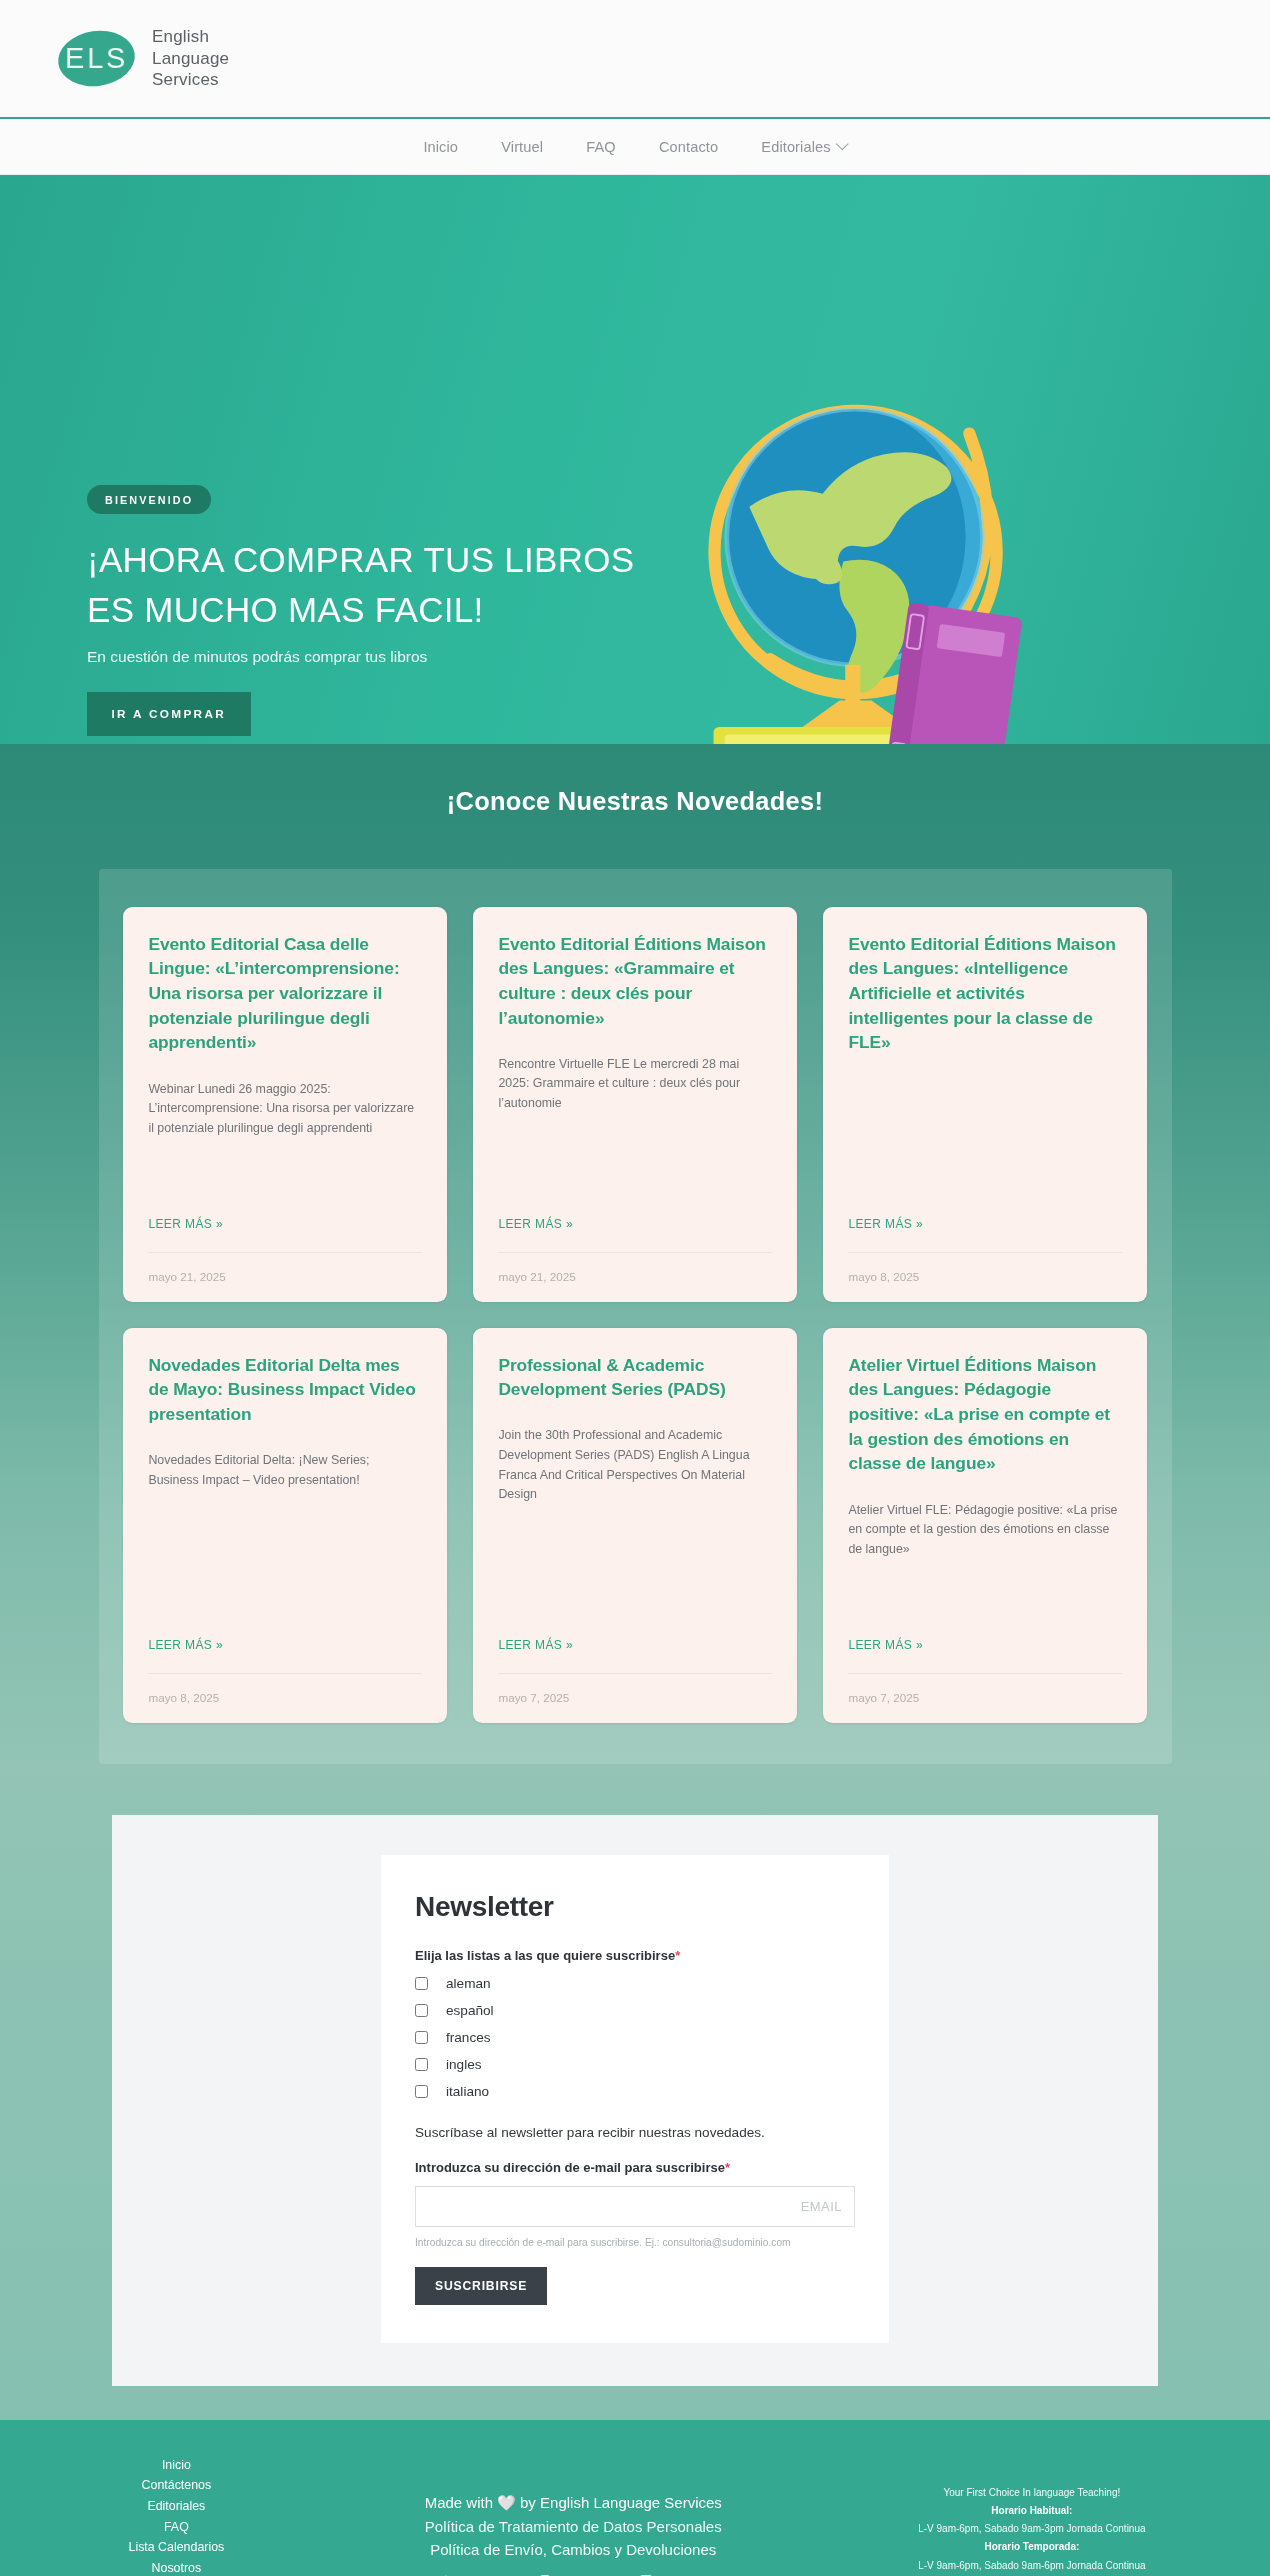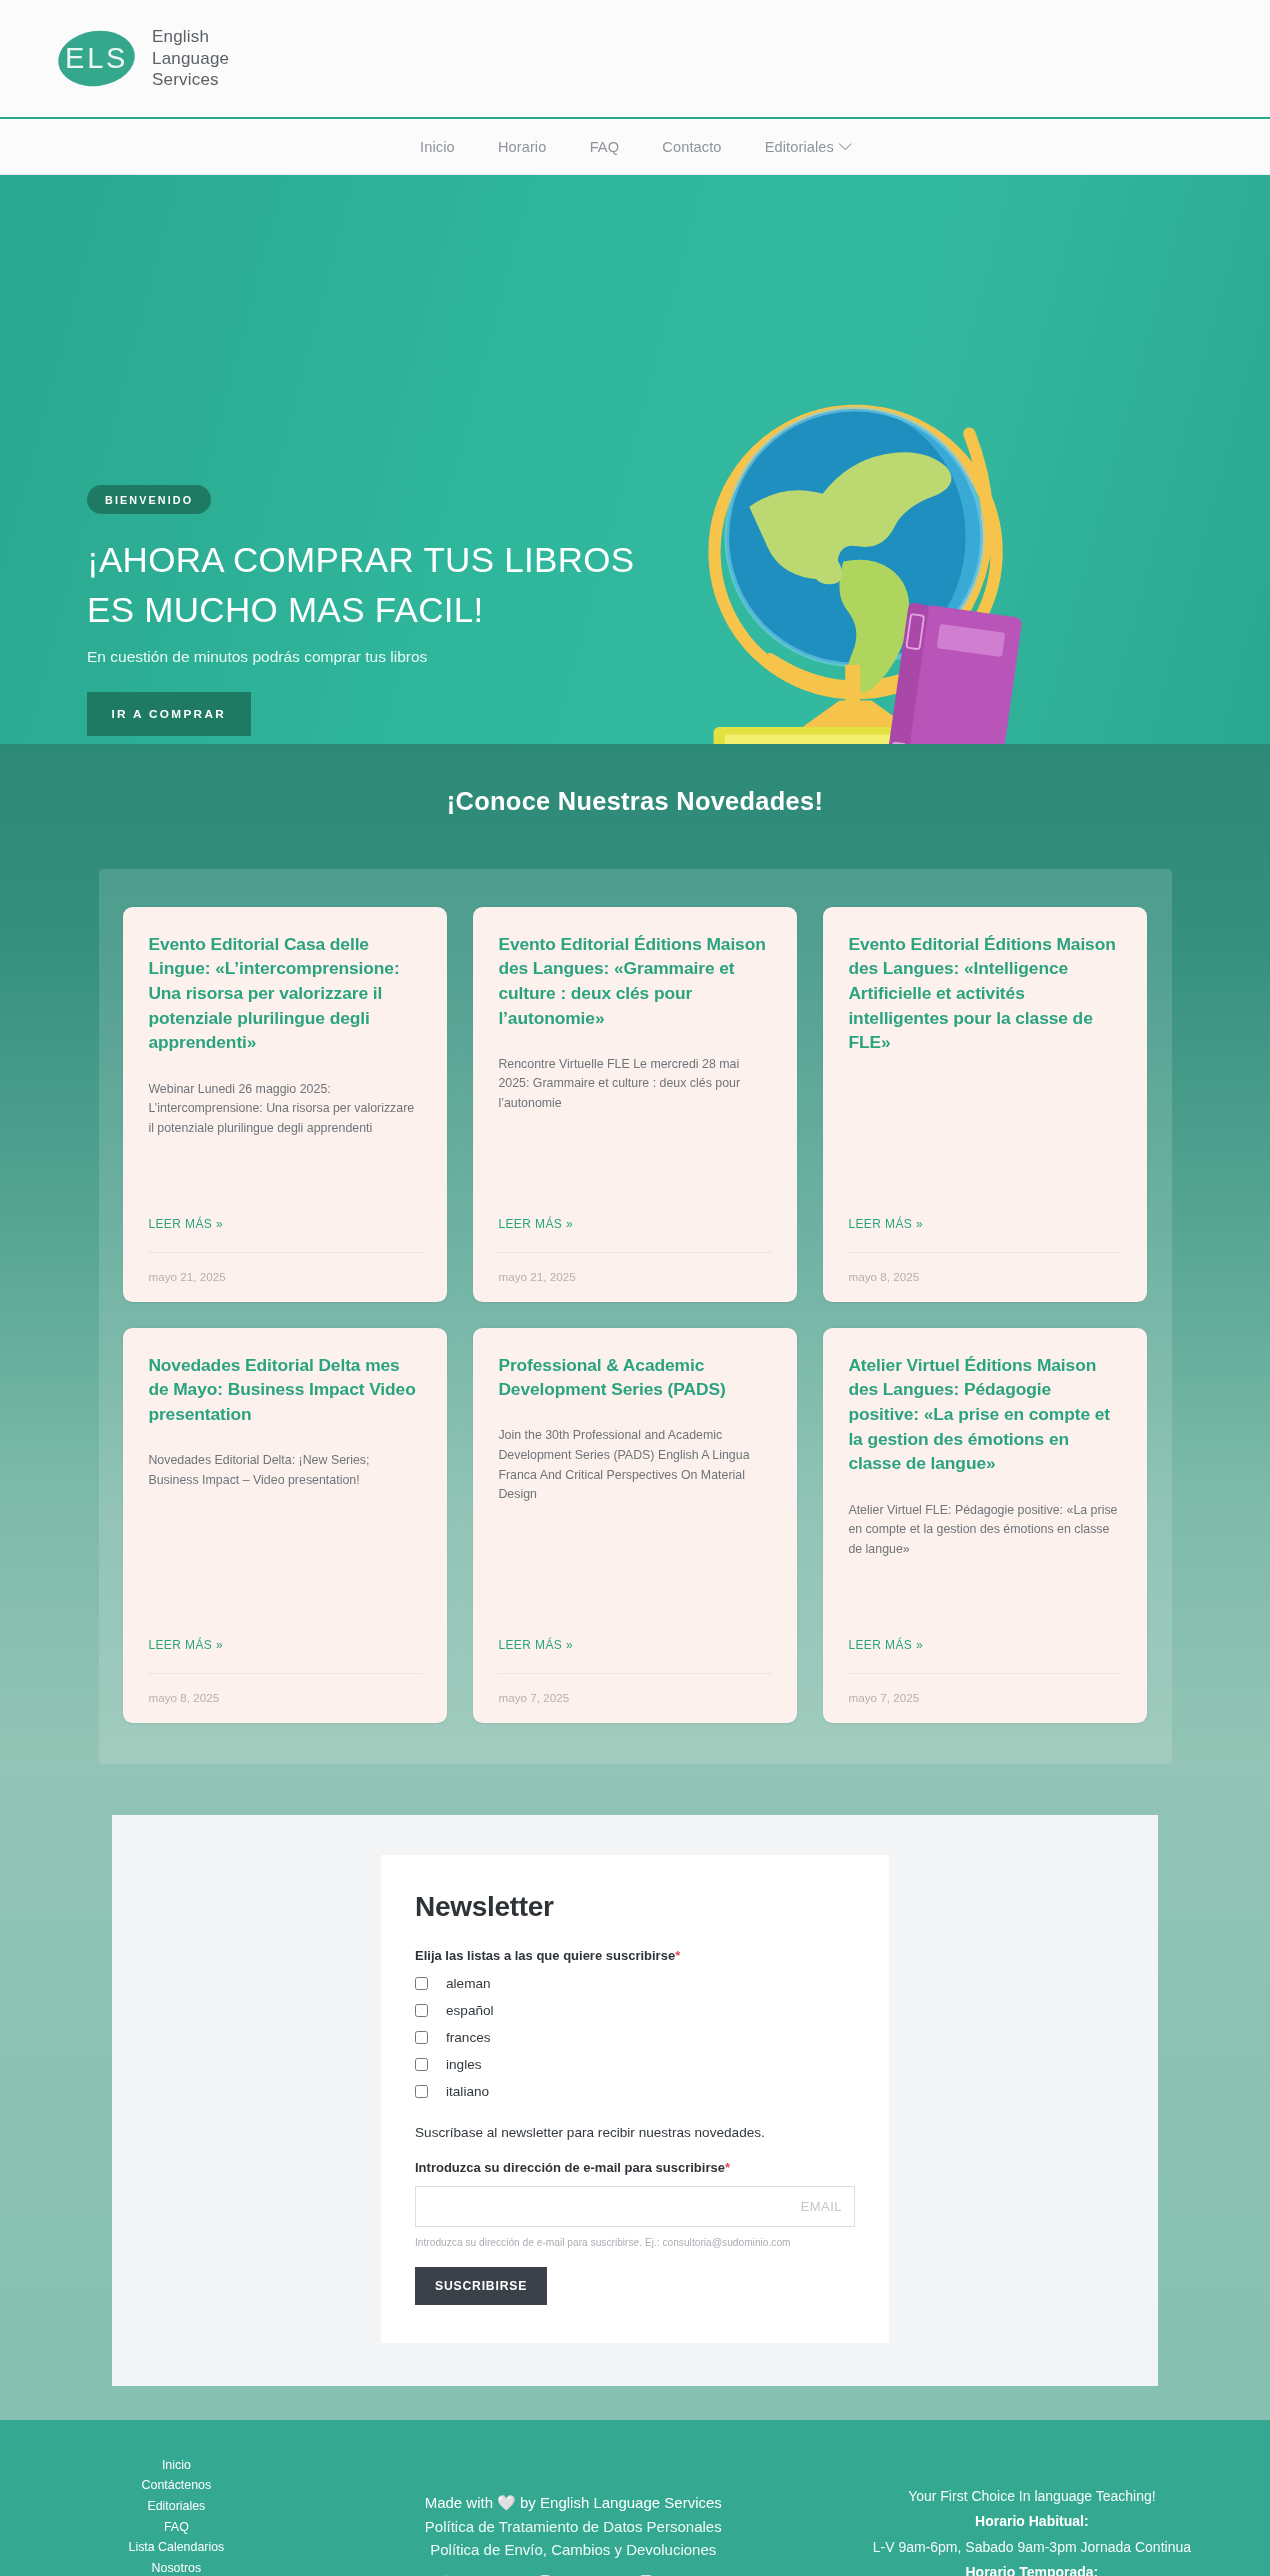--- a/index.html
+++ b/index.html
@@ -171,21 +171,21 @@
   }
   .f-col { }
   .f-links { text-align: center; display: flex; flex-direction: column; gap: 6.6px; }
   .f-link { color: #ffffff; font-size: 12.4px; cursor: pointer; }
   .f-mid { text-align: center; padding-top: 36px; }
   .f-made { color: #ffffff; font-size: 15px; }
   .f-pol { color: #f0fbf8; font-size: 15px; margin-top: 6px; cursor: pointer; }
   .f-social { display: flex; justify-content: center; gap: 22.6px; margin-top: 16px; }
   .f-soc { display: flex; align-items: center; gap: 7.5px; color: #000000; font-size: 12.8px; cursor: pointer; }
   .f-right { text-align: center; padding-top: 26px; }
-  .f-r { color: #f4fcfa; font-size: 14px; line-height: 1.82; }
+  .f-r { color: #f4fcfa; font-size: 10px; line-height: 1.82; }
   .f-r b { color: #ffffff; }
 </style>
 </head>
 <body>
 
 <div class="header">
   <div class="logo-wrap">
     <div class="logo-mark">
       <span>ELS</span>
     </div>
@@ -195,21 +195,21 @@
       <div>Services</div>
     </div>
   </div>
 </div>
 
 <div class="navbar">
   <div class="nav-item">
     <span>Inicio</span>
   </div>
   <div class="nav-item">
-    <span>Horario</span>
+    <span>Virtuel</span>
   </div>
   <div class="nav-item">
     <span>FAQ</span>
   </div>
   <div class="nav-item">
     <span>Contacto</span>
   </div>
   <div class="nav-item">
     <span>Editoriales</span>
     <span class="chev"></span>

